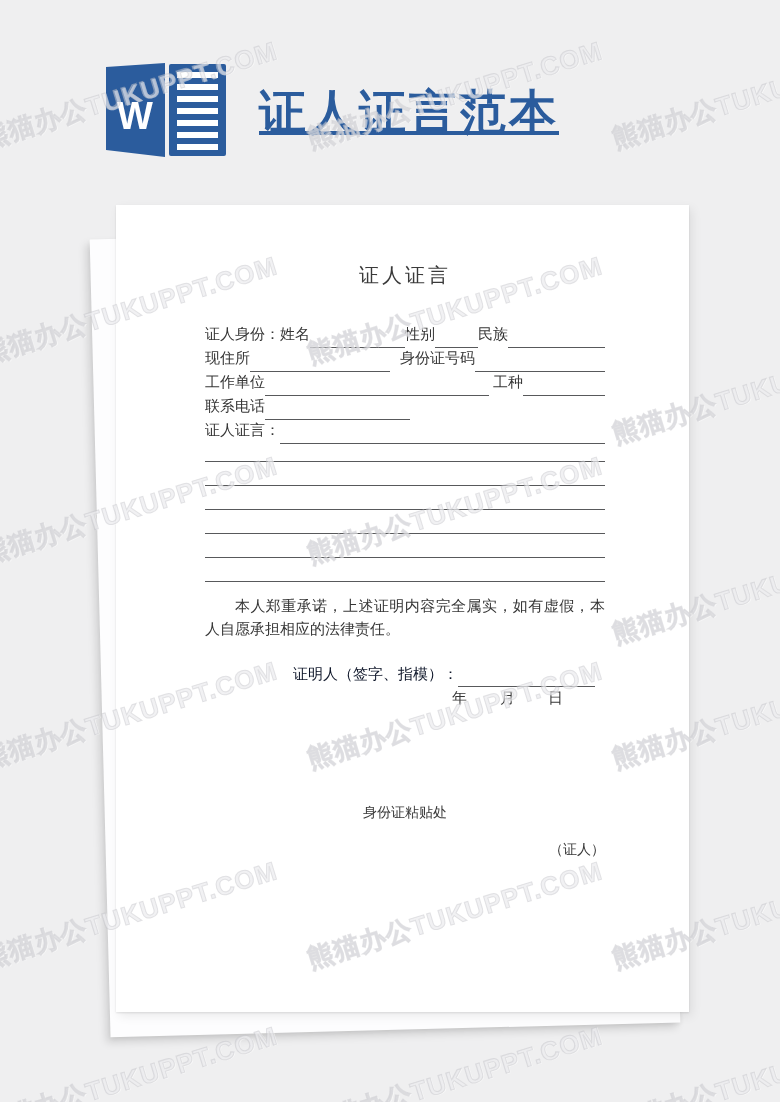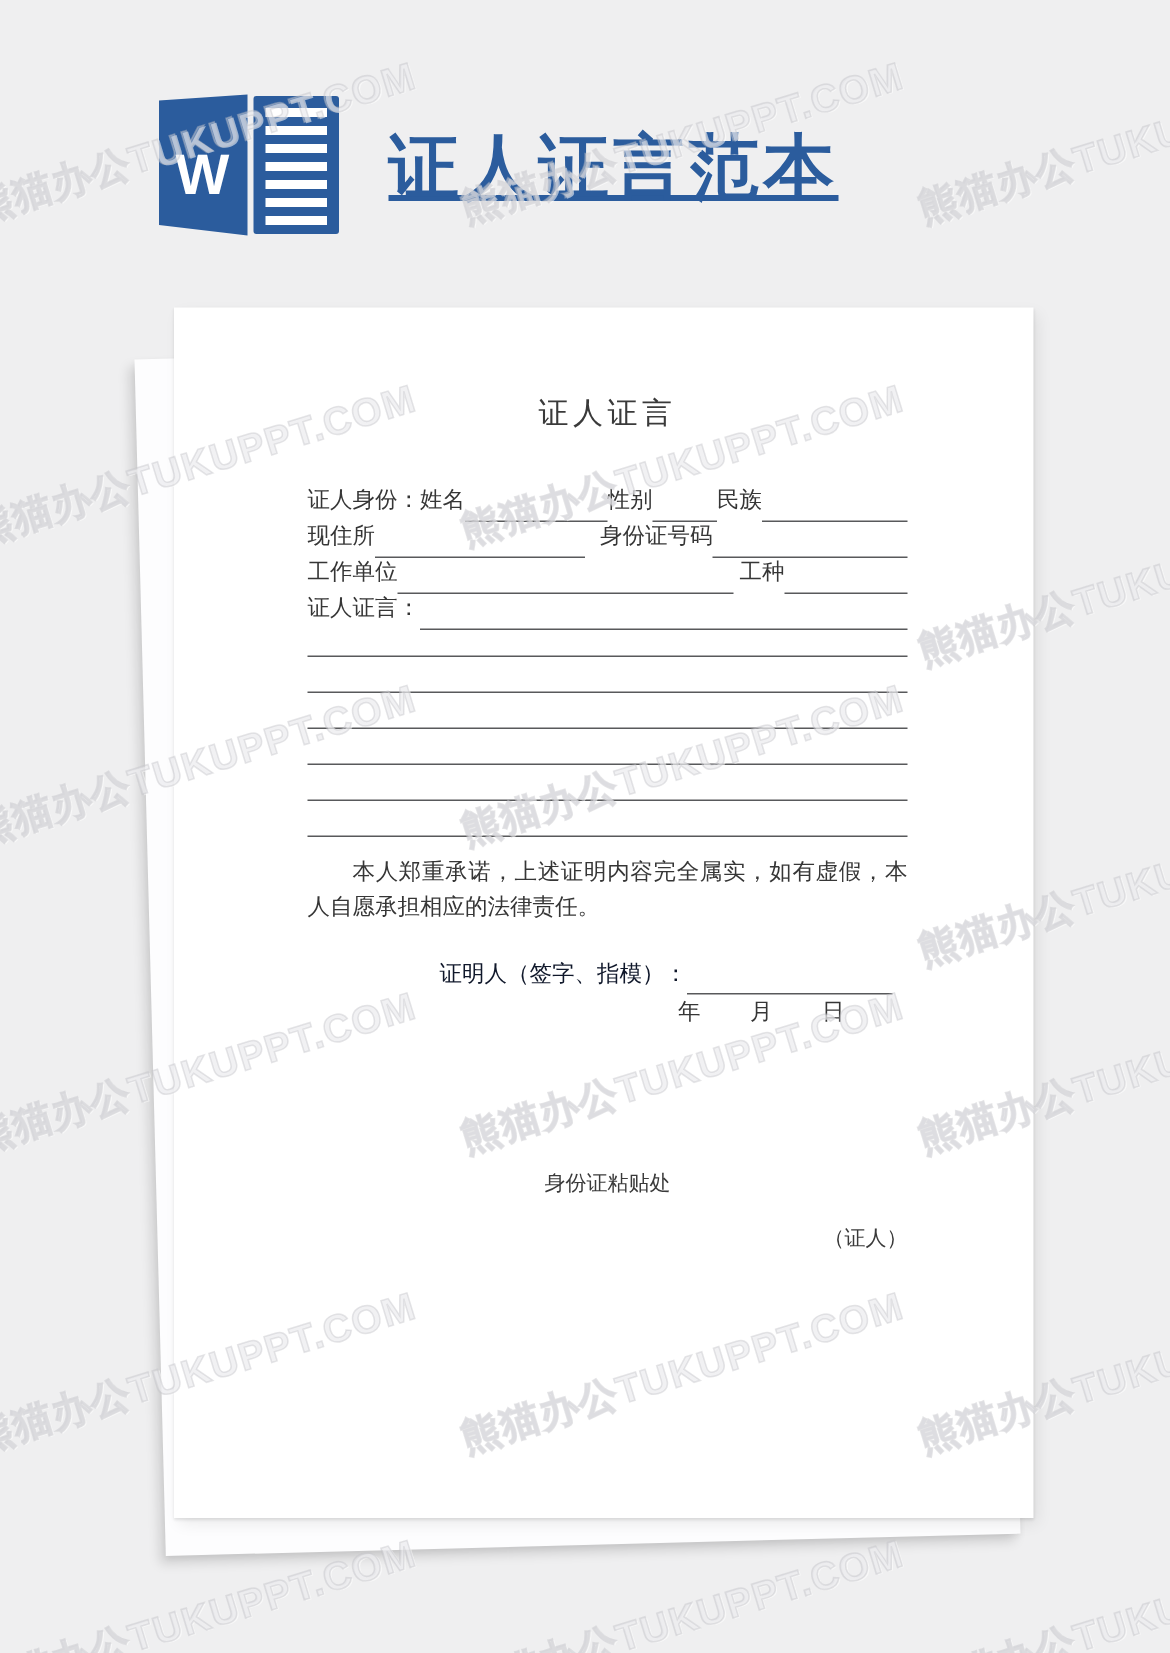--- a/index.html
+++ b/index.html
@@ -117,20 +117,24 @@
       <span class="lab" style="margin-left:10px">身份证号码</span>
       <span class="fill f-grow"></span>
     </div>
     <div class="row">
       <span class="lab">工作单位</span>
       <span class="fill" style="width:224px"></span>
       <span class="lab" style="margin-left:4px">工种</span>
       <span class="fill f-grow"></span>
     </div>
     <div class="row">
+      <span class="lab">联系电话</span>
+      <span class="fill" style="width:145px"></span>
+    </div>
+    <div class="row">
       <span class="lab">证人证言：</span>
       <span class="fill f-grow"></span>
     </div>
 
     <div class="blank-line"></div>
     <div class="blank-line"></div>
     <div class="blank-line"></div>
     <div class="blank-line"></div>
     <div class="blank-line"></div>
     <div class="blank-line"></div>

